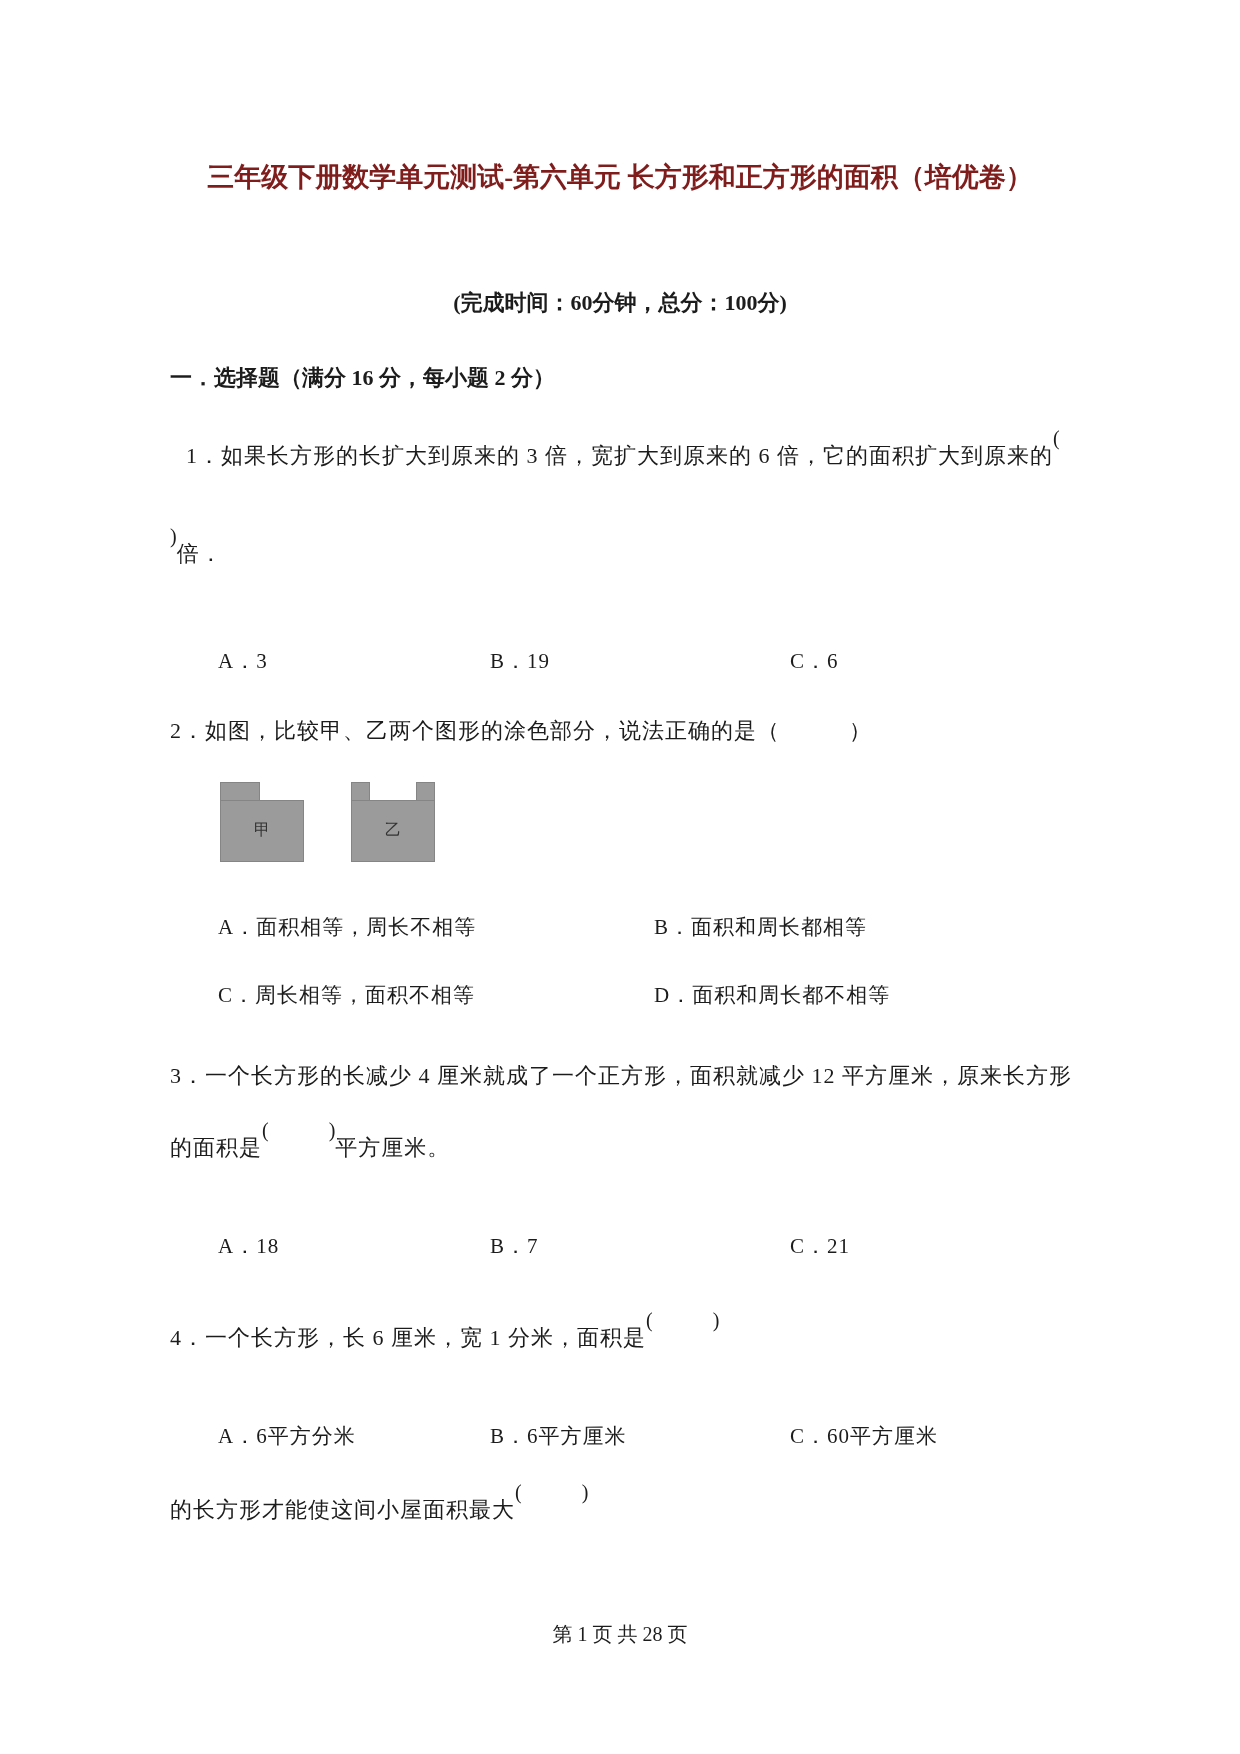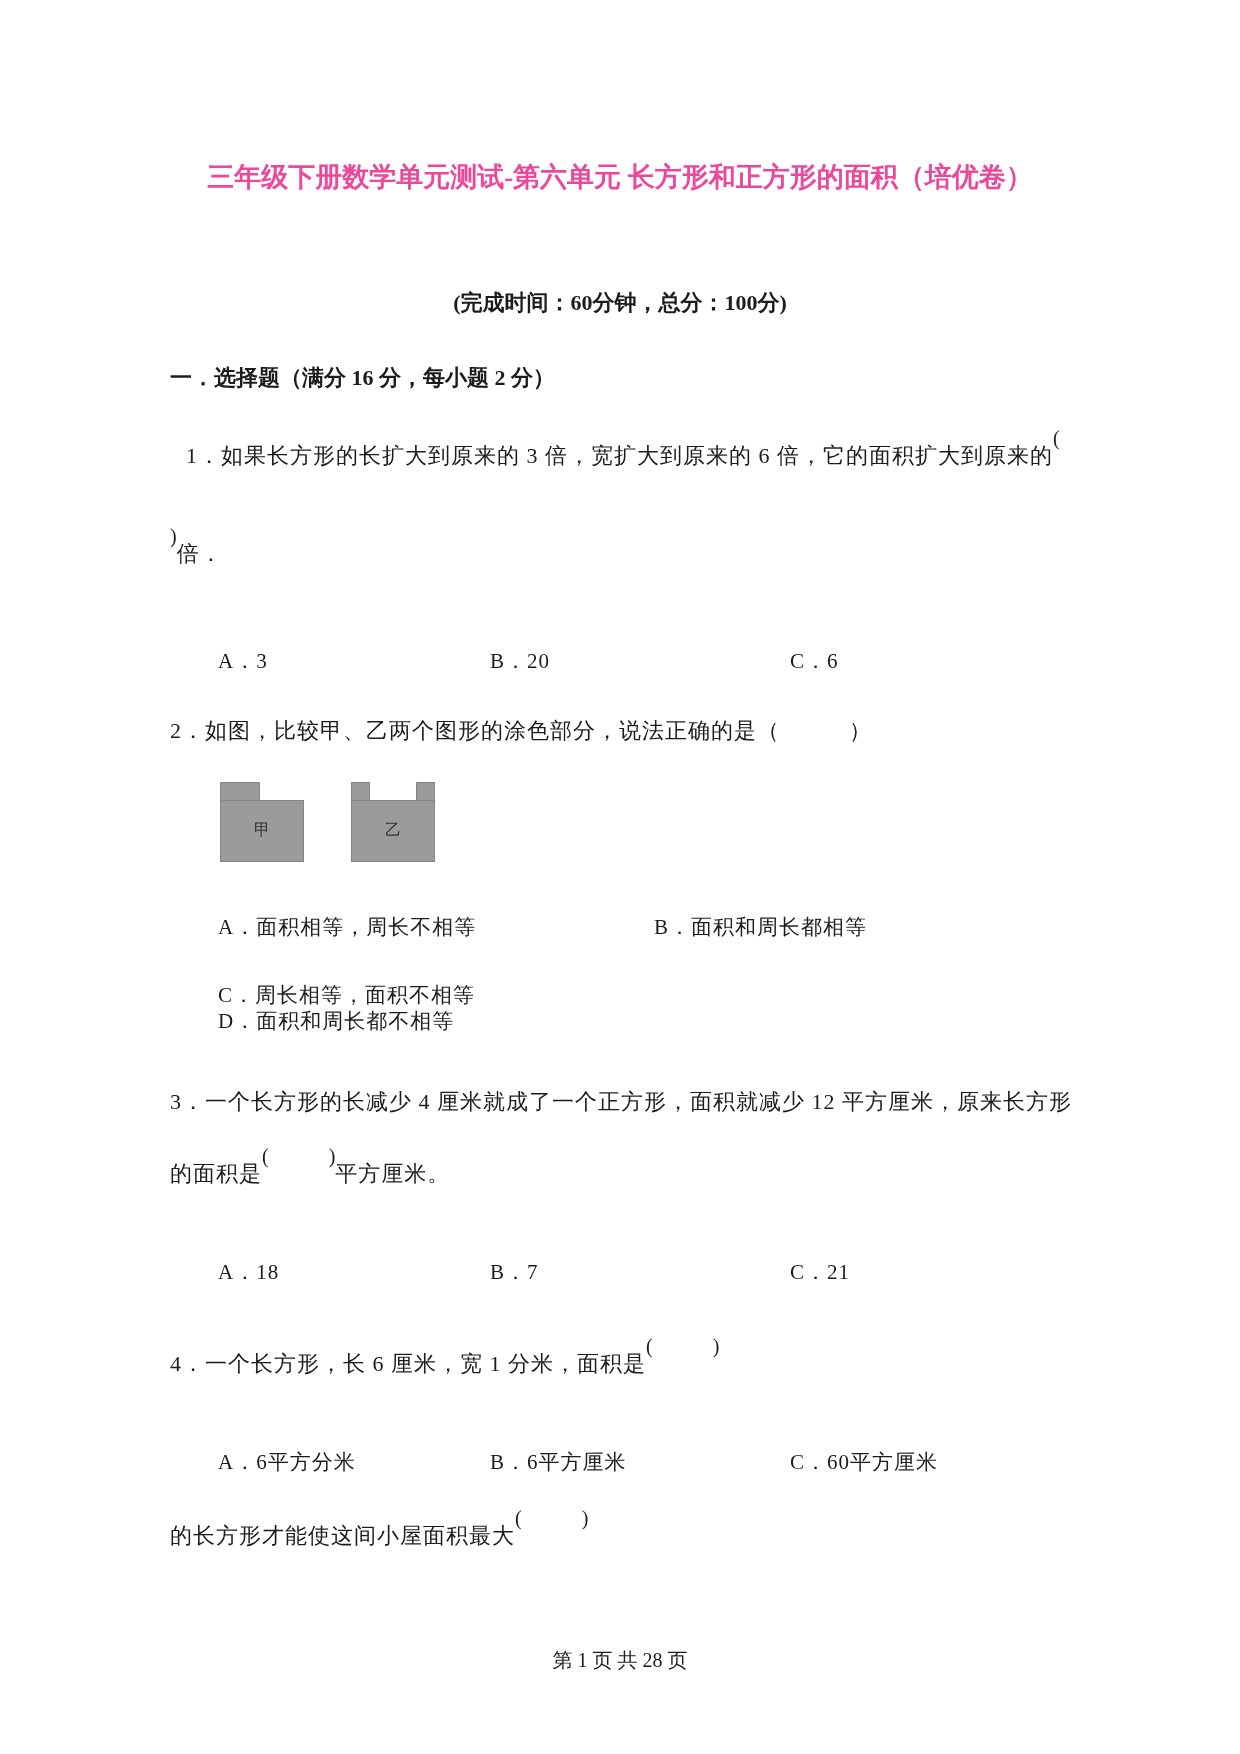--- a/index.html
+++ b/index.html
@@ -12,21 +12,21 @@
     width: 1240px;
     height: 1754px;
     background: #ffffff;
     padding: 158px 170px 0;
     overflow: hidden;
     position: relative;
   }
   .title {
     font-size: 27px;
     font-weight: bold;
-    color: #ec4899;
+    color: #7f1d1d;
     text-align: center;
     line-height: 38px;
     white-space: nowrap;
   }
   .subtitle {
     margin-top: 91px;
     font-size: 22px;
     font-weight: bold;
     text-align: center;
     line-height: 32px;
@@ -63,21 +63,21 @@
   .opts3 .o2 { width: 300px; }
   .opts3 .o3 { flex: 1; }
   .opts2 .o1 { width: 436px; }
   .opts2 .o2 { flex: 1; }
 
   #q1-line1 { margin-top: 40px; margin-left: 16px; }
   #q1-line2 { margin-top: 60px; }
   #q1-opts  { margin-top: 78px; }
   #q2-line1 { margin-top: 42px; }
   #q2-opts-ab { margin-top: 52px; }
-  #q2-opts-cd { margin-top: 42px; flex-direction: column; }
+  #q2-opts-cd { margin-top: 42px; }
   #q3-line1 { margin-top: 53px; }
   #q3-line2 { margin-top: 34px; }
   #q3-opts  { margin-top: 70px; }
   #q4-line1 { margin-top: 56px; }
   #q4-opts  { margin-top: 70px; }
   #q5-line1 { margin-top: 40px; }
   #q5-line2 { margin-top: 38px; }
 
   .figure {
     margin: 36px 0 0 50px;
@@ -118,21 +118,21 @@
   <h1 class="title">三年级下册数学单元测试-第六单元 长方形和正方形的面积（培优卷）</h1>
 
   <p class="subtitle">(完成时间：60分钟，总分：100分)</p>
 
   <p class="section-heading">一．选择题（满分 16 分，每小题 2 分）</p>
 
   <p class="qline" id="q1-line1"><span>1．如果长方形的长扩大到原来的 3 倍，宽扩大到原来的 6 倍，它的面积扩大到原来的</span><sup class="sup">(</sup></p>
   <p class="qline" id="q1-line2"><sup class="sup">)</sup><span>倍．</span></p>
   <div class="opts opts3" id="q1-opts">
     <span class="o1">A．3</span>
-    <span class="o2">B．20</span>
+    <span class="o2">B．19</span>
     <span class="o3">C．6</span>
   </div>
 
   <p class="qline" id="q2-line1">2．如图，比较甲、乙两个图形的涂色部分，说法正确的是（　　　）</p>
 
   <div class="figure">
     <div class="shape">
       <div class="block jia-tab"></div>
       <div class="block jia-main"></div>
       <span class="shape-label">甲</span>

